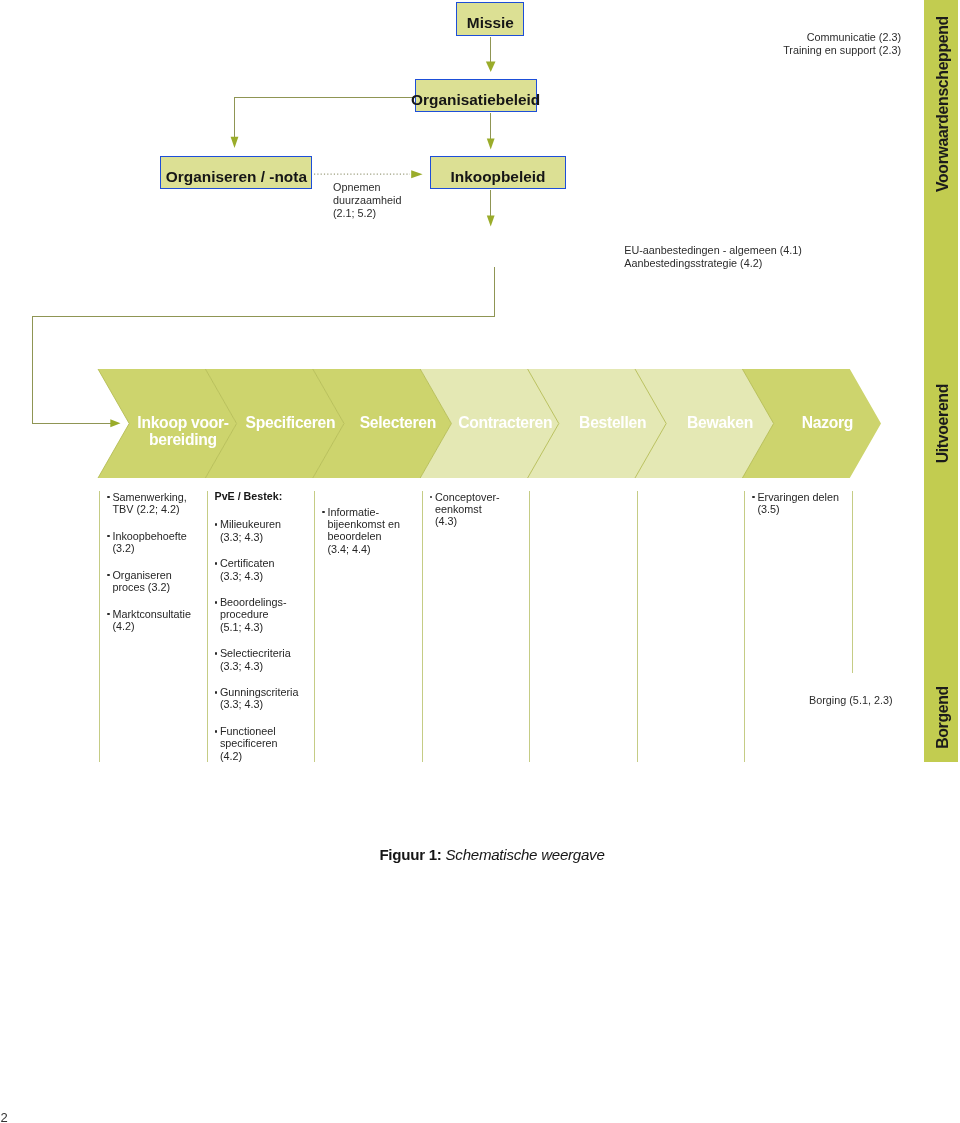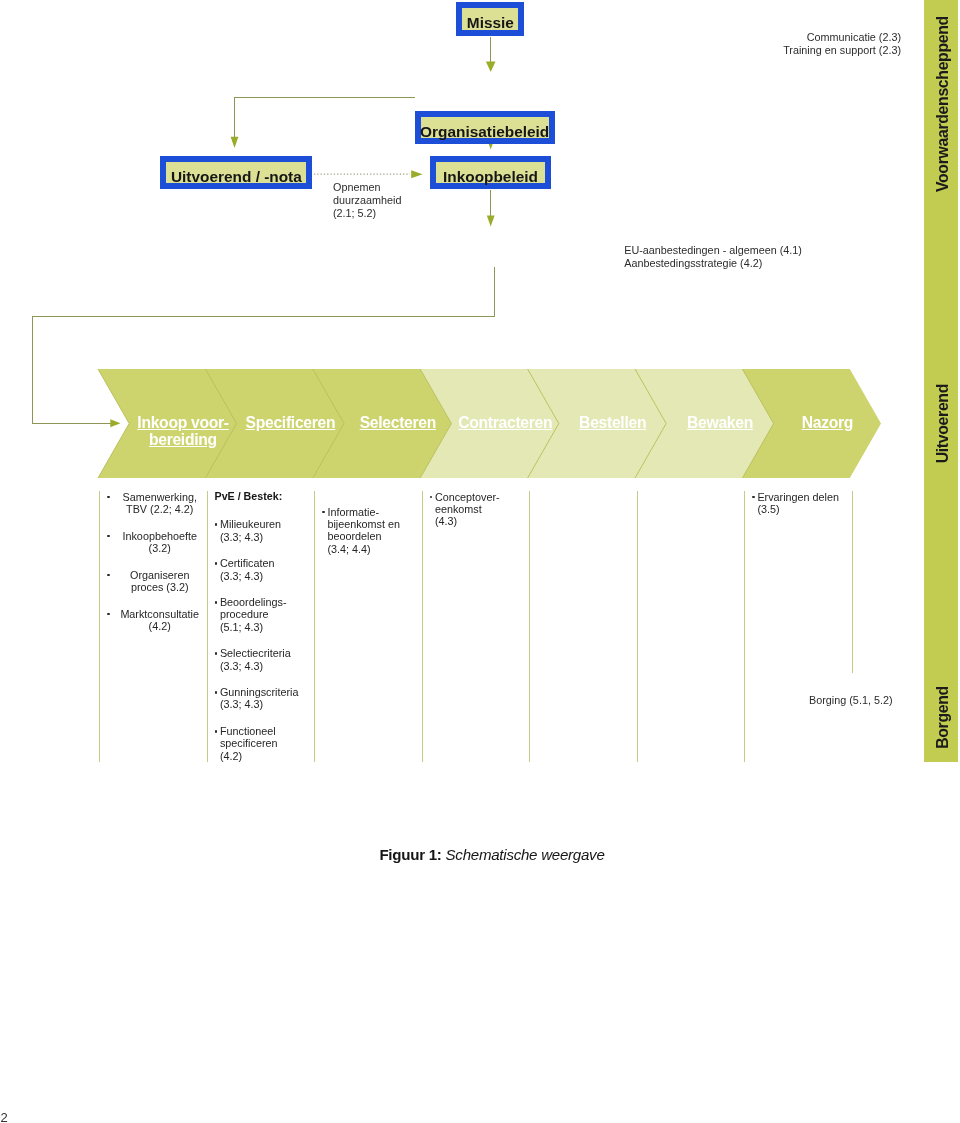--- a/index.html
+++ b/index.html
@@ -1,28 +1,28 @@
 <!DOCTYPE html>
 <html><head>
 <meta charset="utf-8">
 <style>
 html,body{margin:0;padding:0;}
 body{width:960px;height:1123px;background:#fff;font-family:"Liberation Sans",sans-serif;overflow:hidden;-webkit-font-smoothing:antialiased;}
 #page{position:absolute;left:0;top:0;width:960px;height:1123px;background:#fff;will-change:transform;}
-.box{position:absolute;background:#dce094;border:6px solid #1d4ed8;box-sizing:border-box;
+.box{position:absolute;background:#dce094;border:1px solid #1d4ed8;box-sizing:border-box;
      display:flex;align-items:center;justify-content:center;color:#161616;font-weight:bold;
      font-size:15.4px;letter-spacing:0px;padding-top:8px;}
 #lines{position:absolute;left:0;top:0;width:960px;height:1123px;}
 .note{position:absolute;color:#2c2c2c;font-size:10.8px;line-height:13.3px;white-space:pre-line;}
 .sidebar{position:absolute;background:#c2cc50;}
 .sidelabel{position:absolute;color:#1b1b1b;font-weight:bold;font-size:15.8px;letter-spacing:-0.32px;
     writing-mode:vertical-rl;transform:rotate(180deg);white-space:nowrap;
     display:flex;align-items:center;justify-content:center;}
 #chev{position:absolute;left:0;top:0;width:960px;height:1123px;}
-.chevlabel{position:absolute;color:#fff;font-weight:bold;font-size:15.7px;letter-spacing:-0.3px;text-align:center;line-height:17px;text-indent:0.3px;text-decoration:underline;}
+.chevlabel{position:absolute;color:#fff;font-weight:bold;font-size:15.7px;letter-spacing:-0.3px;text-align:center;line-height:17px;text-indent:0.3px;}
 .col{position:absolute;font-size:10.8px;color:#262626;line-height:12.2px;}
 .bul{position:relative;padding-left:5.4px;margin-bottom:14.5px;white-space:pre-line;}
 .bul:before{content:"";position:absolute;left:0.2px;top:5.1px;width:2.4px;height:2.4px;border-radius:50%;background:#2a2a2a;}
 .hd{font-weight:bold;font-size:10.7px;color:#161616;margin-bottom:15.2px;position:relative;top:-1px;}
 .vdiv{position:absolute;width:1px;background:#c5cc85;}
 .cap{position:absolute;font-size:15.1px;letter-spacing:-0.26px;color:#161616;}
 .cap b{font-weight:bold;}
 .cap i{font-style:italic;}
 .pageno{position:absolute;font-size:13px;color:#333;}
 </style>
@@ -48,41 +48,41 @@
       <path d="M411.2 170.2 L411.2 178.3 L422.6 174.2 Z"></path>
     </g>
     <g stroke="#9b9d7c" stroke-width="1.2" fill="none" stroke-dasharray="1.2 2.1" stroke-linecap="butt">
       <path d="M314 174.2 L410 174.2"></path>
     </g>
   </svg>
 
   <div class="box" style="left:456.4px;top:2.4px;width:68px;height:33.5px;">
     <span>Missie</span>
   </div>
-  <div class="box" style="left:414.7px;top:78.8px;width:140px;height:33.6px;margin-top:32px;">
+  <div class="box" style="left:414.7px;top:78.8px;width:122px;height:33.6px;">
     <span>Organisatiebeleid</span>
   </div>
   <div class="box" style="left:160.4px;top:156.1px;width:152px;height:33.2px;">
-    <span>Uitvoerend / -nota</span>
+    <span>Organiseren / -nota</span>
   </div>
-  <div class="box" style="left:430px;top:156.1px;width:121px;height:33.2px;text-align:right;">
+  <div class="box" style="left:430px;top:156.1px;width:136px;height:33.2px;text-align:right;">
     <span>Inkoopbeleid</span>
   </div>
 
   <div class="note" style="left:333px;top:180.5px;width:115px;">Opnemen
 duurzaamheid
 (2.1; 5.2)</div>
 
   <div class="note" style="left:600px;top:30.8px;width:301px;text-align:right;">Communicatie (2.3)
 Training en support (2.3)</div>
 
   <div class="note" style="left:624.2px;top:244px;width:290px;">EU-aanbestedingen - algemeen (4.1)
 Aanbestedingsstrategie (4.2)</div>
 
-  <div class="note" style="left:700px;top:693.5px;width:192.5px;text-align:right;">Borging (5.1, 5.2)</div>
+  <div class="note" style="left:700px;top:693.5px;width:192.5px;text-align:right;">Borging (5.1, 2.3)</div>
 
   <div class="sidebar" style="left:923.6px;top:0px;width:34.6px;height:762px;"></div>
   <div class="sidelabel" style="left:924.6px;top:17px;width:35px;height:174px;">Voorwaardenscheppend</div>
   <div class="sidelabel" style="left:924.6px;top:384.7px;width:35px;height:78.3px;">Uitvoerend</div>
   <div class="sidelabel" style="left:924.6px;top:687.6px;width:35px;height:58.8px;">Borgend</div>
 
   <svg id="chev" viewBox="0 0 960 1123">
       <polygon points="98,369 205.4,369 236.6,423.5 205.4,478 98,478 129.2,423.5" fill="#cdd46d" stroke="none"></polygon>
       <path d="M98 369 L129.2 423.5 L98 478" fill="none" stroke="#b4bc54" stroke-width="0.9"></path>
       <polygon points="205.4,369 312.8,369 344,423.5 312.8,478 205.4,478 236.6,423.5" fill="#cdd46d" stroke="none"></polygon>
@@ -101,21 +101,21 @@
 
   <div id="cols">
       <div class="vdiv" style="left: 99px; top: 491px; height: 271px;"></div>
       <div class="vdiv" style="left: 206.5px; top: 491px; height: 271px;"></div>
       <div class="vdiv" style="left: 314px; top: 491px; height: 271px;"></div>
       <div class="vdiv" style="left: 421.5px; top: 491px; height: 271px;"></div>
       <div class="vdiv" style="left: 529px; top: 491px; height: 271px;"></div>
       <div class="vdiv" style="left: 636.5px; top: 491px; height: 271px;"></div>
       <div class="vdiv" style="left: 744px; top: 491px; height: 271px;"></div>
       <div class="vdiv" style="left: 851.5px; top: 491px; height: 181.5px;"></div>
-      <div class="col" style="left: 107px; top: 491px; width: 100px; text-align: center;">
+      <div class="col" style="left: 107px; top: 491px; width: 100px;">
         <div class="bul">Samenwerking,
 TBV (2.2; 4.2)</div>
         <div class="bul">Inkoopbehoefte
 (3.2)</div>
         <div class="bul">Organiseren
 proces (3.2)</div>
         <div class="bul">Marktconsultatie
 (4.2)</div>
       </div>
       <div class="col" style="left: 214.5px; top: 491px; width: 100px;">

